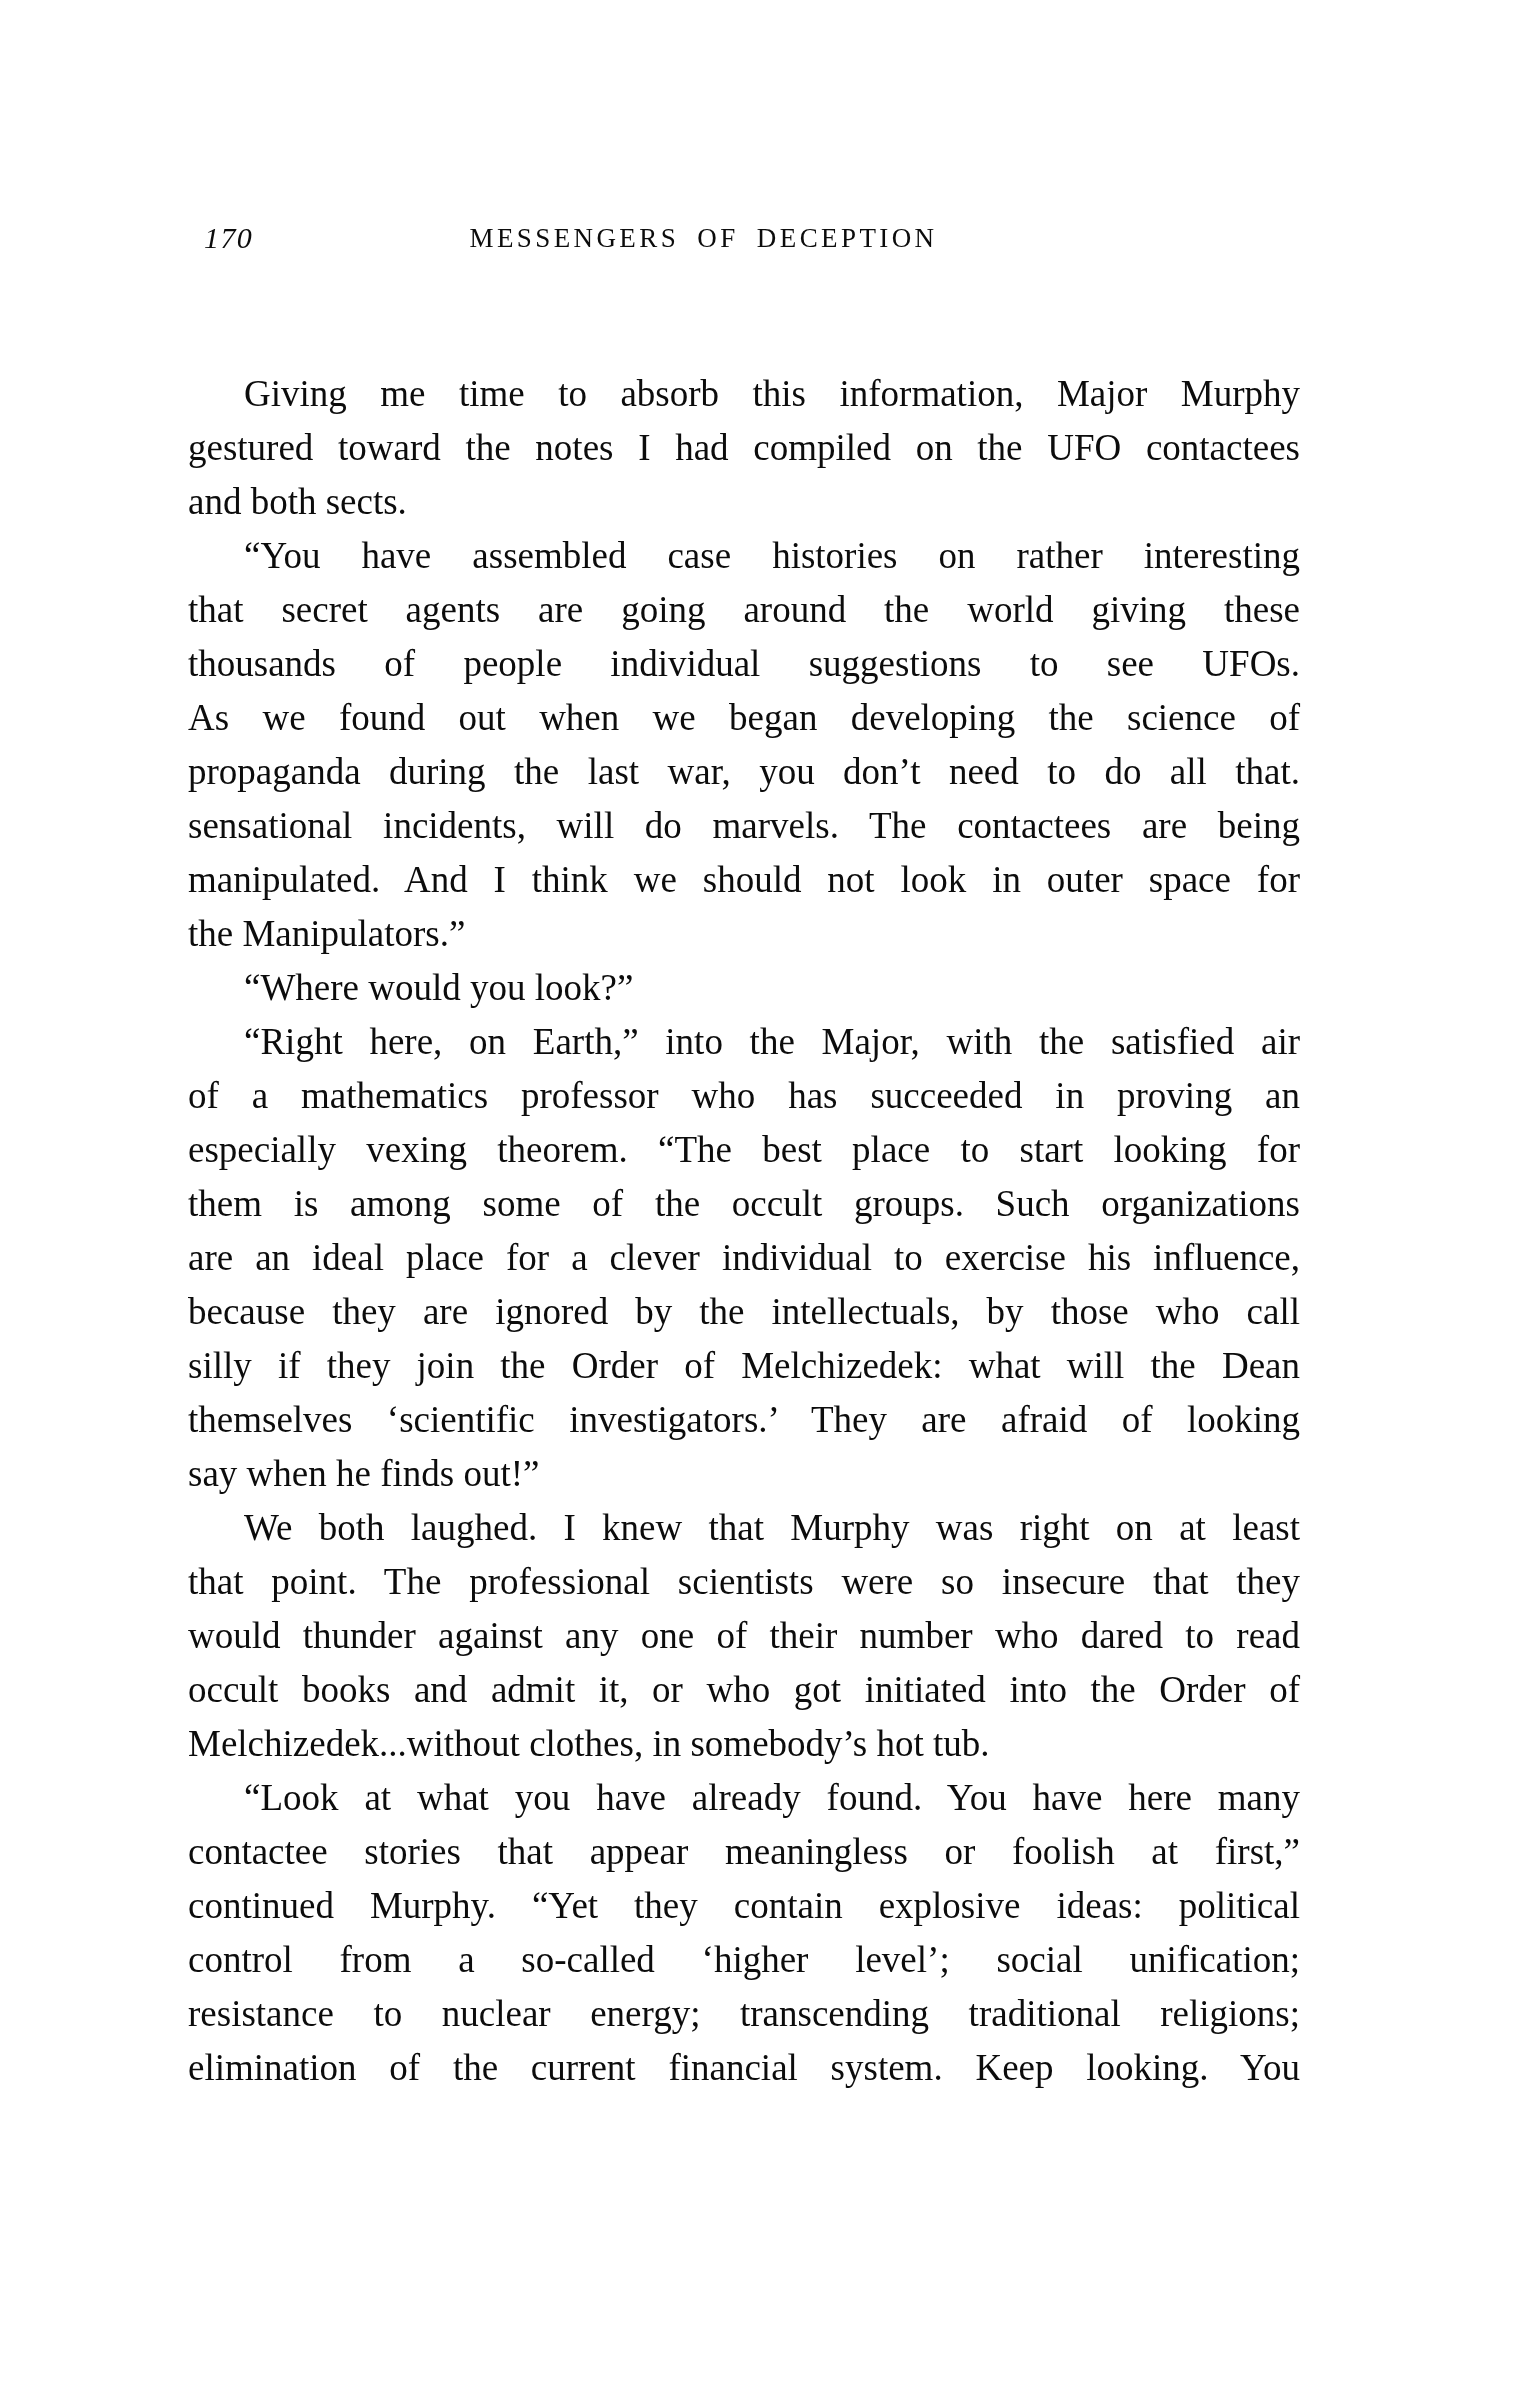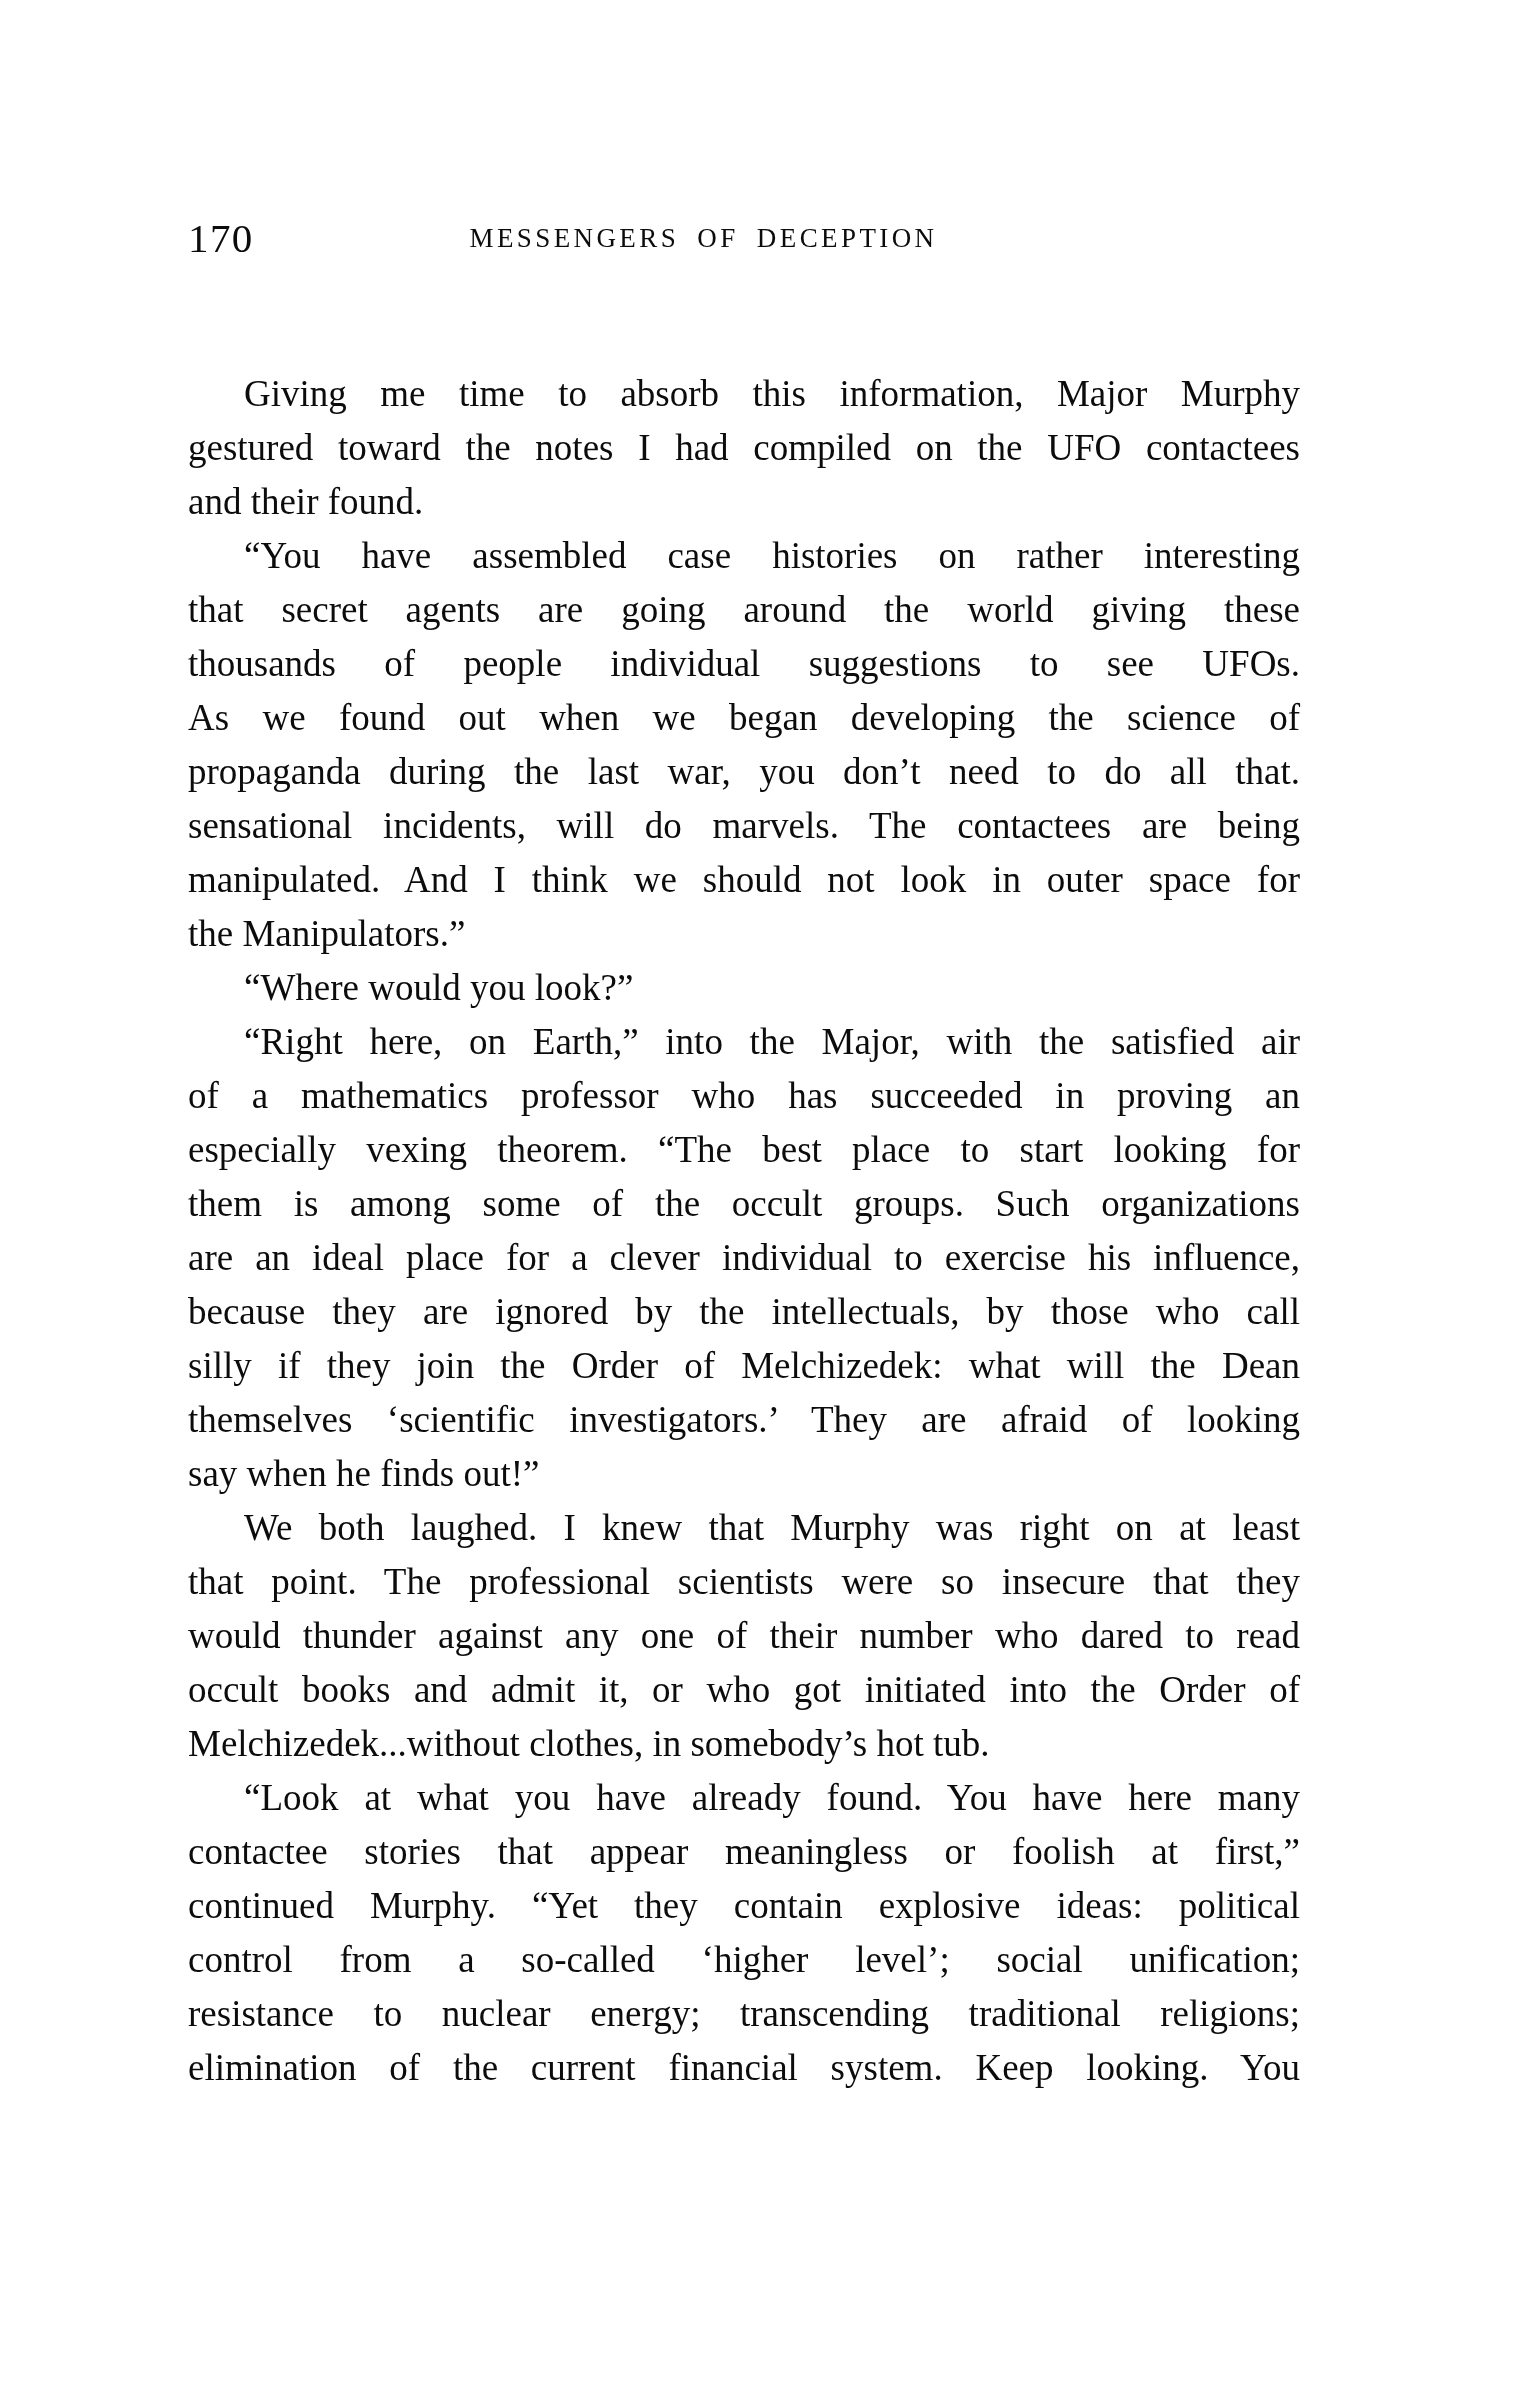--- a/index.html
+++ b/index.html
@@ -21,23 +21,24 @@
   }
   .header-row {
     position: absolute;
     left: 188px;
     top: 216px;
     width: 1112px;
     height: 43px;
   }
   .page-number {
     position: absolute;
-    left: 0;
+    left: 16px;
     top: 2.7px;
-    font-size: 41px;
+    font-style: italic;
+    font-size: 30px;
     line-height: 38px;
     letter-spacing: 1.4px;
   }
   .running-title {
     position: absolute;
     left: 0;
     top: 5.4px;
     width: 1031px;
     text-align: center;
     font-size: 27px;
@@ -79,21 +80,21 @@
   <div class="header-row">
     <span class="page-number">170</span>
     <div class="running-title">MESSENGERS OF DECEPTION</div>
   </div>
 
   <div class="body-text">
 
   <div>
         <div class="line j f">Giving me time to absorb this information, Major Murphy</div>
         <div class="line j">gestured toward the notes I had compiled on the UFO contactees</div>
-        <div class="line l">and their found.</div>
+        <div class="line l">and both sects.</div>
       </div>
       <div>
         <div class="line j f">“You have assembled case histories on rather interesting</div>
         <div class="line j">that secret agents are going around the world giving these</div>
         <div class="line j">thousands of people individual suggestions to see UFOs.</div>
         <div class="line j">As we found out when we began developing the science of</div>
         <div class="line j">propaganda during the last war, you don’t need to do all that.</div>
         <div class="line j">sensational incidents, will do marvels. The contactees are being</div>
         <div class="line j">manipulated. And I think we should not look in outer space for</div>
         <div class="line l">the Manipulators.”</div>

